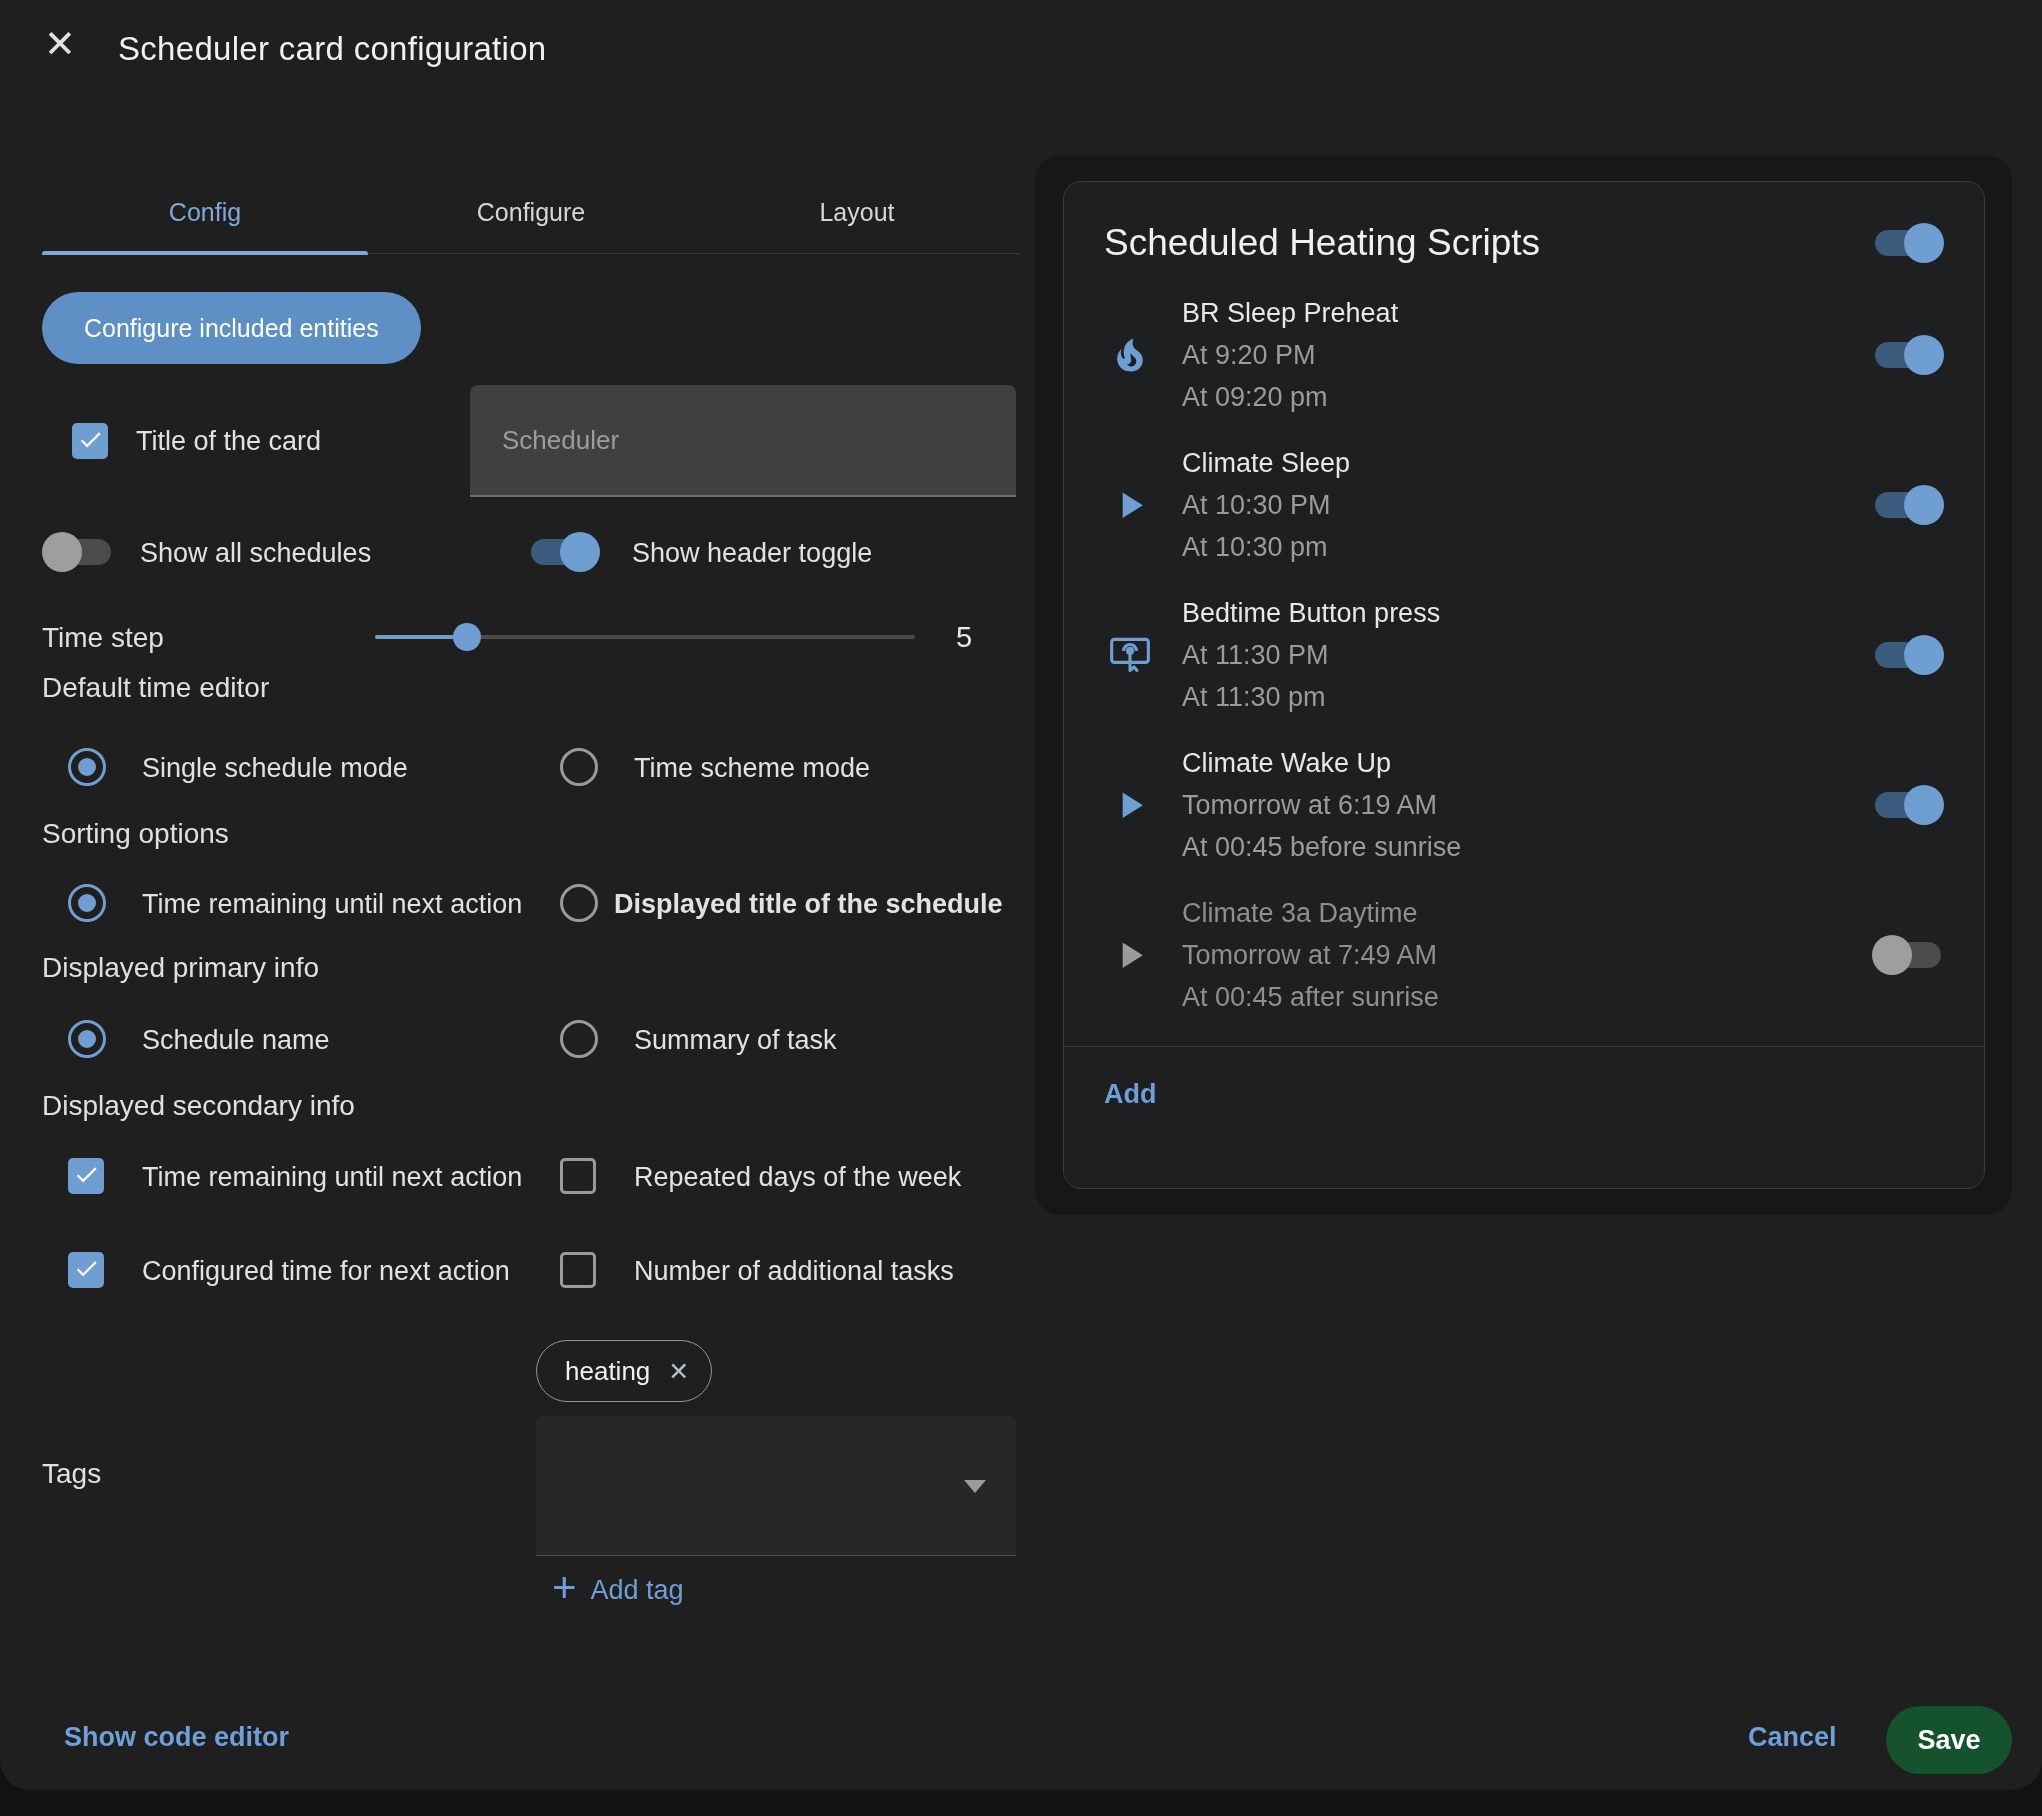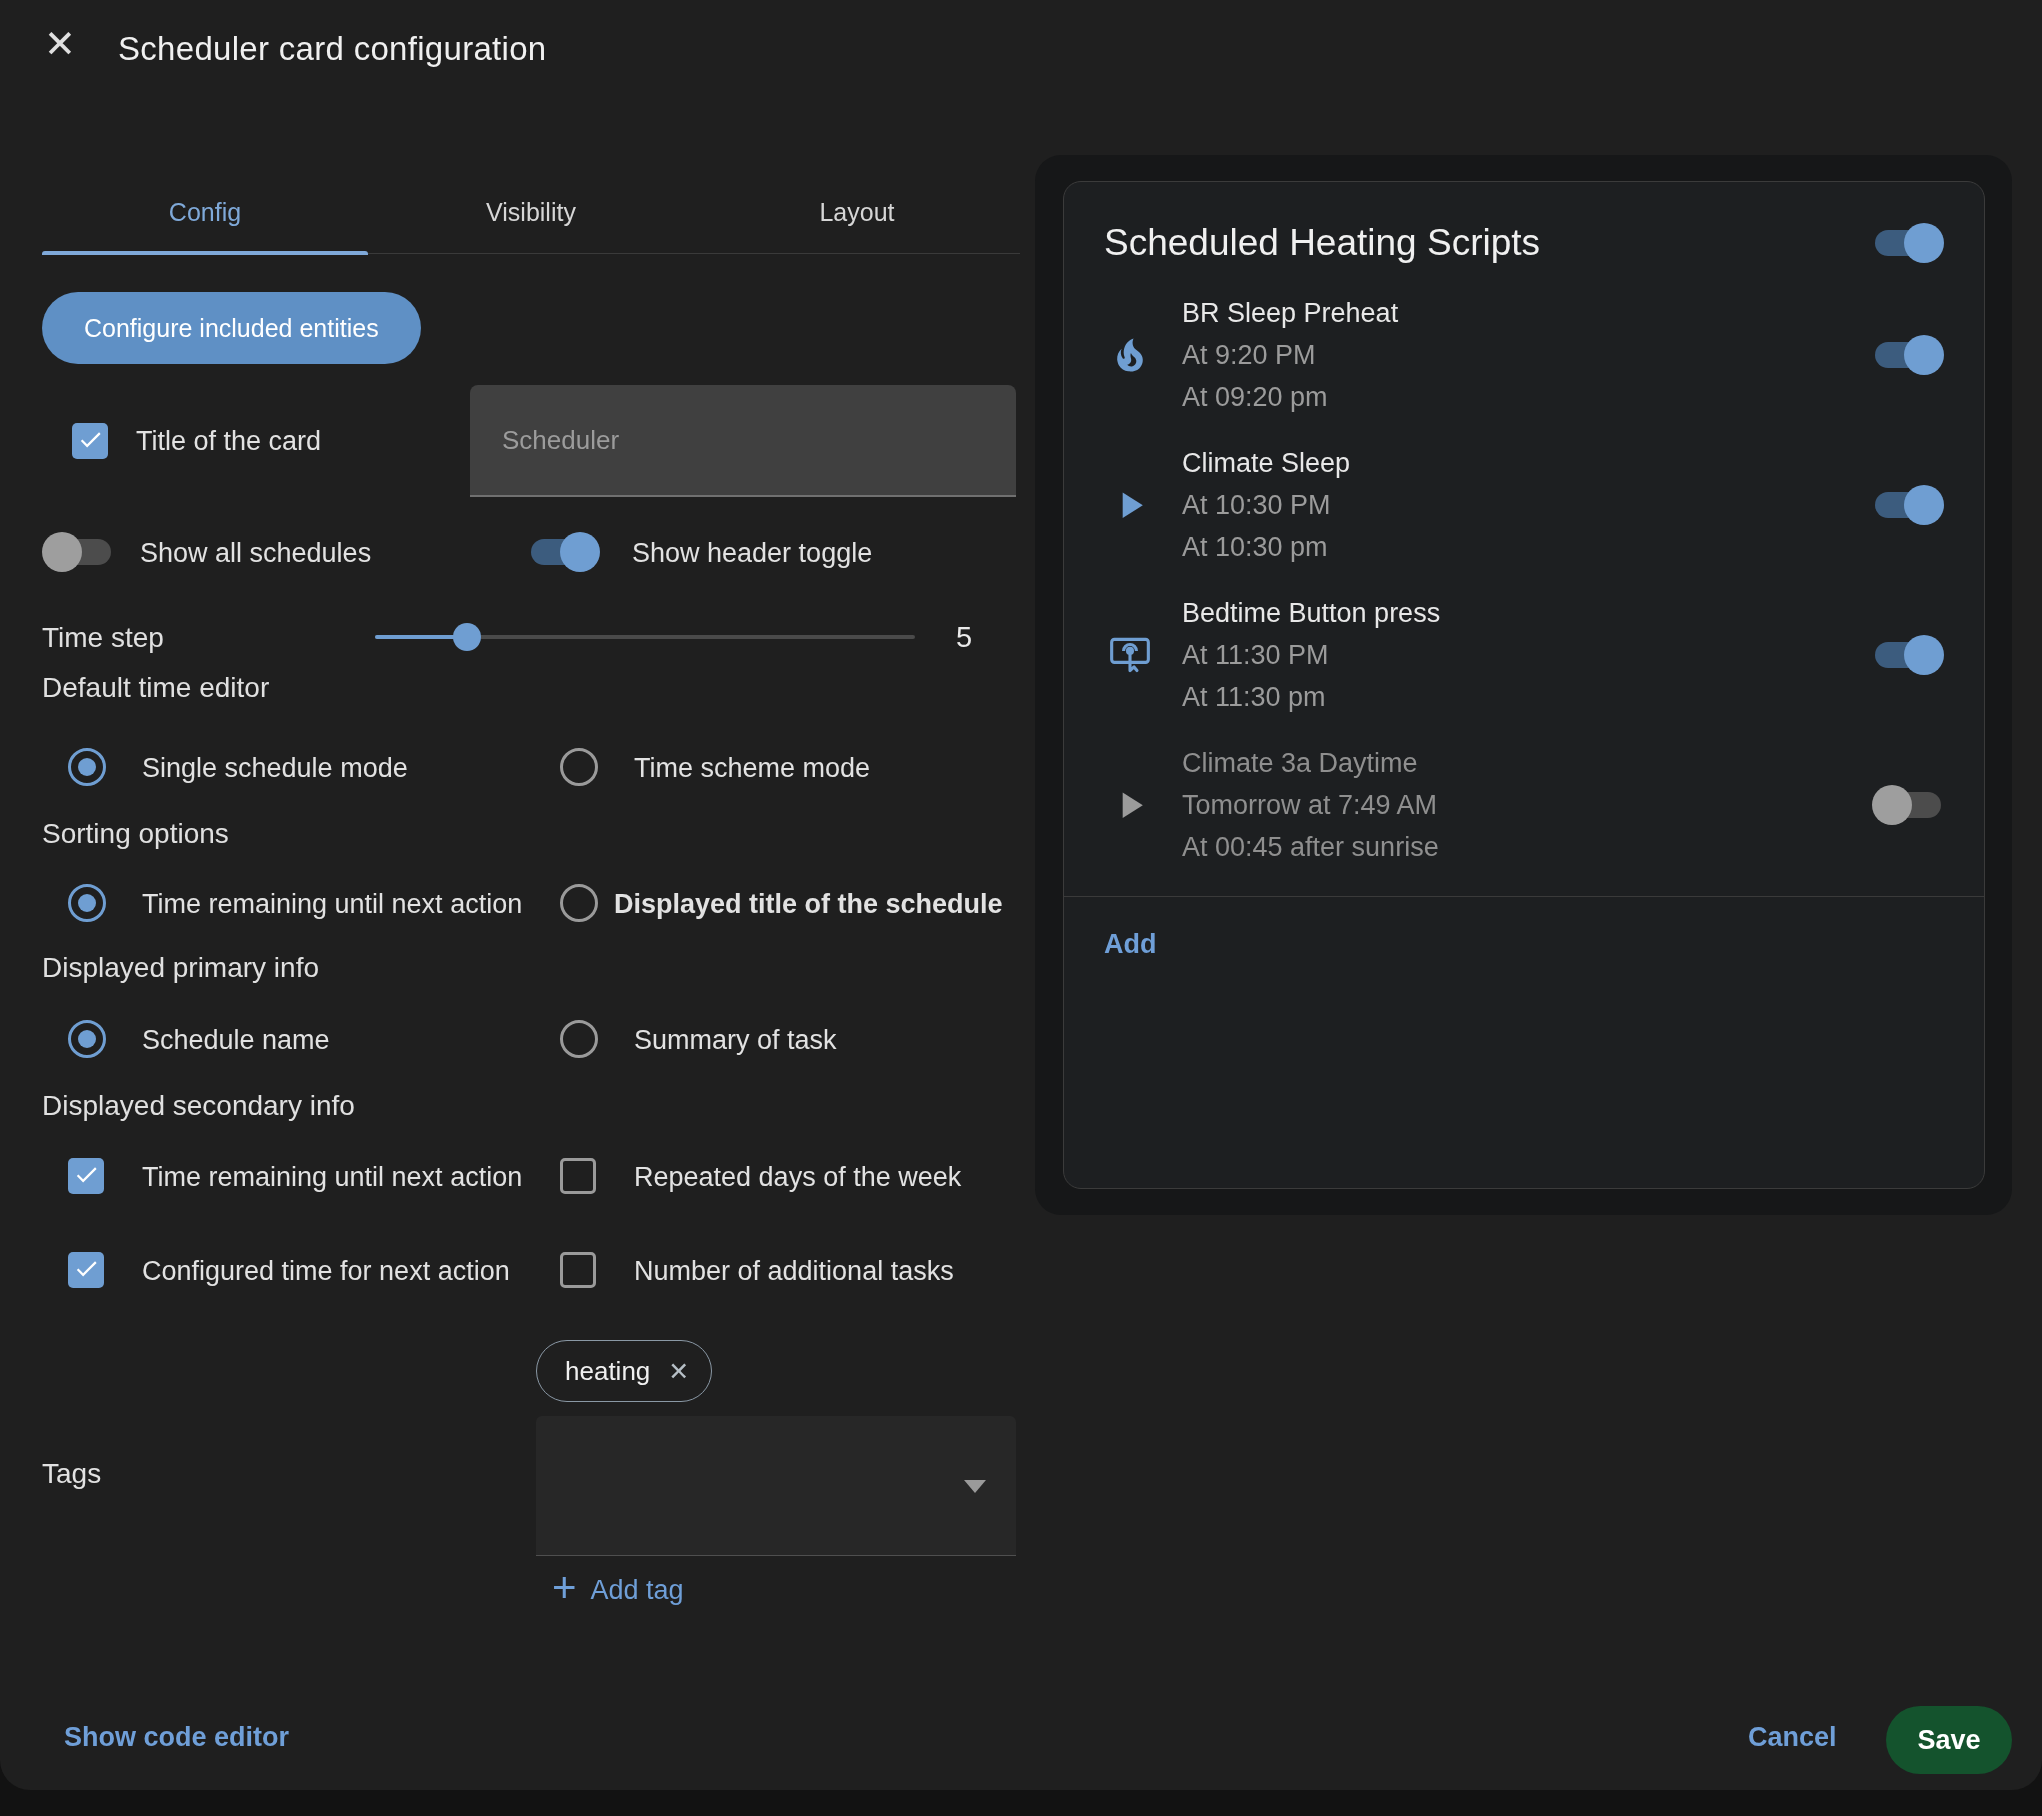--- a/index.html
+++ b/index.html
@@ -148,21 +148,21 @@
 </head>
 <body>
 
 <div class="dialog">
 
   <div class="close-btn">✕</div>
   <div class="dialog-title">Scheduler card configuration</div>
 
   <div class="tabs">
     <div class="tab active">Config</div>
-    <div class="tab">Visibility</div>
+    <div class="tab">Configure</div>
     <div class="tab">Layout</div>
   </div>
 
   <div class="btn-configure">Configure included entities</div>
 
   <div class="cb checked" style="left:72px;top:423px;">
     <span><svg viewBox="0 0 24 24" width="27" height="27">
           <path fill="#ffffff" d="M9 16.2 4.8 12l-1.4 1.4L9 19 21 7l-1.4-1.4z"></path>
         </svg></span>
   </div>
@@ -301,28 +301,44 @@
           <div class="sched-name">Bedtime Button press</div>
           <div class="sched-line">At 11:30 PM</div>
           <div class="sched-line">At 11:30 pm</div>
         </div>
         <div class="switch on">
           <div class="track"></div>
           <div class="knob"></div>
         </div>
       </div>
 
-
-      <div class="sched-item disabled">
+      <div class="sched-item">
         <div class="sched-icon">
           <svg viewBox="0 0 24 24">
               <path fill="currentColor" d="M8,5.14V19.14L19,12.14L8,5.14Z"></path>
             </svg>
         </div>
         <div class="sched-text">
+          <div class="sched-name">Climate Wake Up</div>
+          <div class="sched-line">Tomorrow at 6:19 AM</div>
+          <div class="sched-line">At 00:45 before sunrise</div>
+        </div>
+        <div class="switch on">
+          <div class="track"></div>
+          <div class="knob"></div>
+        </div>
+      </div>
+
+      <div class="sched-item disabled">
+        <div class="sched-icon">
+          <svg viewBox="0 0 24 24">
+              <path fill="currentColor" d="M8,5.14V19.14L19,12.14L8,5.14Z"></path>
+            </svg>
+        </div>
+        <div class="sched-text">
           <div class="sched-name">Climate 3a Daytime</div>
           <div class="sched-line">Tomorrow at 7:49 AM</div>
           <div class="sched-line">At 00:45 after sunrise</div>
         </div>
         <div class="switch off">
           <div class="track"></div>
           <div class="knob"></div>
         </div>
       </div>
 

